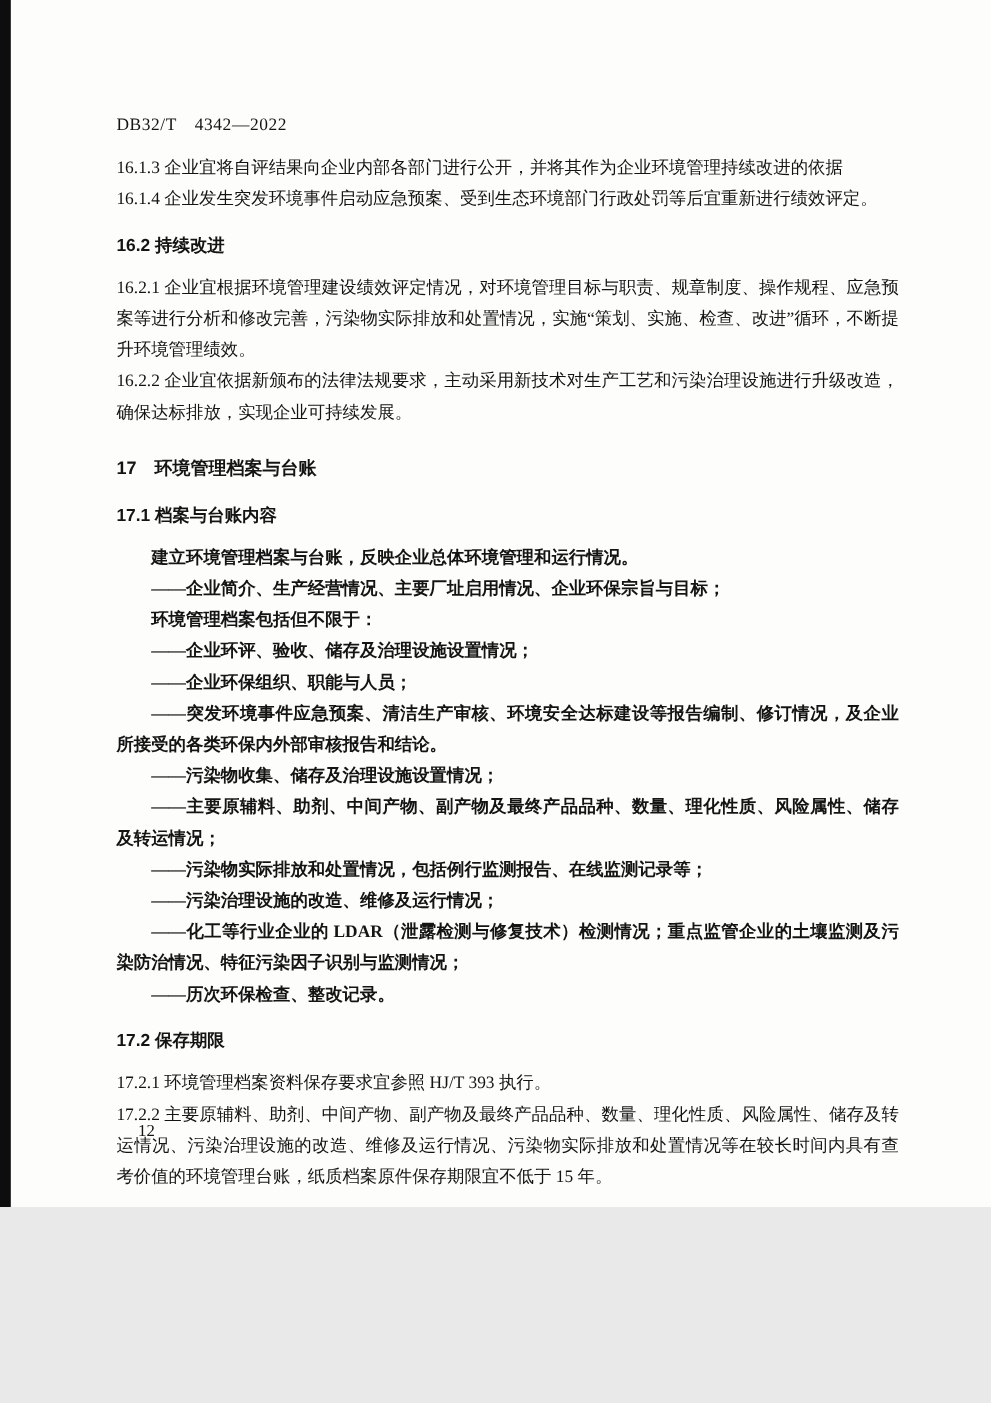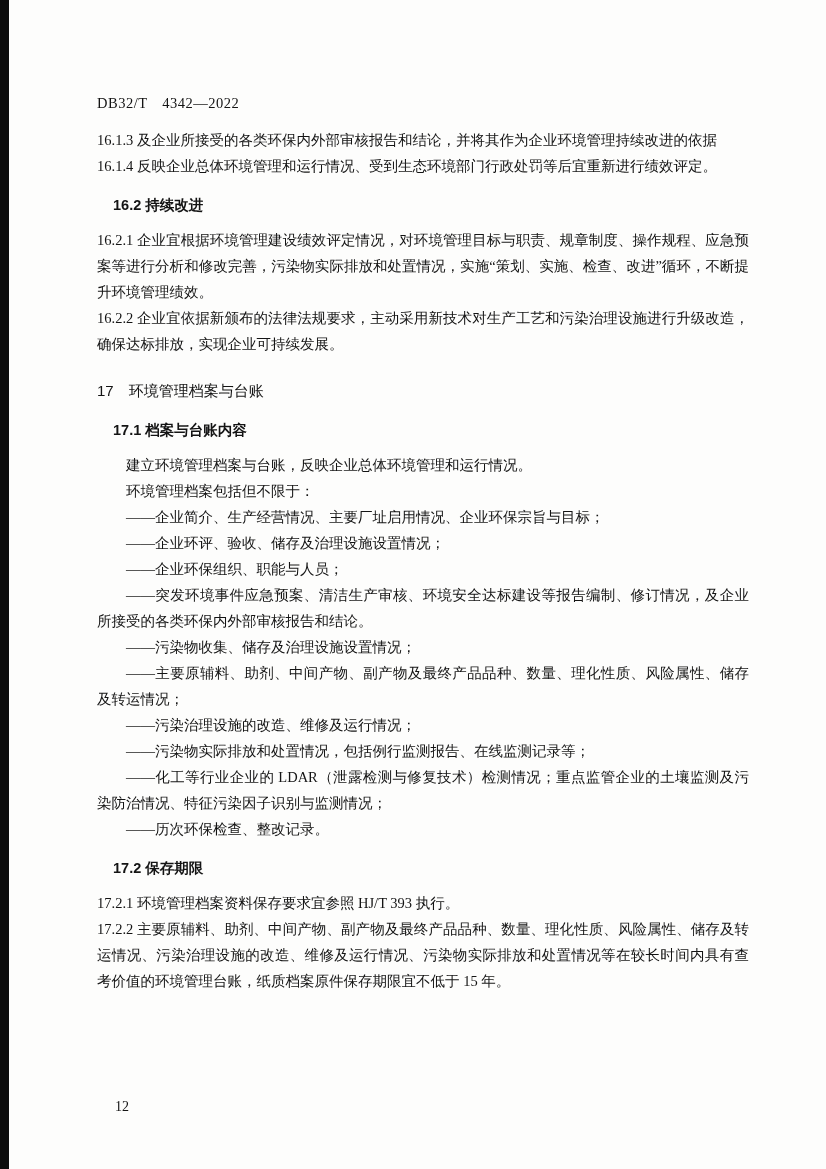--- a/index.html
+++ b/index.html
@@ -4,21 +4,21 @@
 <style>
   * { margin: 0; padding: 0; box-sizing: border-box; }
   html, body { background: #e9e9e9; }
   body {
     font-family: "Liberation Serif", "DejaVu Serif", serif;
     color: #141414;
   }
   .page {
     position: relative;
     width: 826px;
-    height: 1169px;
+    height: 1006px;
     background: #fdfdfc;
     overflow: hidden;
     margin: 0 auto;
   }
   .scan-edge {
     position: absolute;
     left: 0; top: 0;
     width: 9px; height: 100%;
     background: #0d0d0d;
   }
@@ -34,68 +34,68 @@
     margin-bottom: 14px;
     font-weight: normal;
   }
   .block {
     font-size: 14.5px;
     line-height: 26px;
     text-align: justify;
     text-justify: inter-character;
   }
   .clause { text-indent: 0; }
-  .indent, .dash { text-indent: 2em; }
+  .indent, .dash { text-indent: 2em; font-weight: bold; }
   .heading {
     font-family: "Liberation Sans", "DejaVu Sans", sans-serif;
     font-weight: bold;
     font-size: 14.5px;
-    margin: 13px 16px 9px;
+    margin: 13px 0 9px;
     text-align: left;
   }
   .chapter {
     font-family: "Liberation Sans", "DejaVu Sans", sans-serif;
-    font-weight: normal;
+    font-weight: bold;
     font-size: 15px;
     margin: 21px 0 13px;
     text-align: left;
   }
   .footer {
     position: absolute;
     left: 115px;
     bottom: 54px;
     font-size: 14px;
     text-align: center;
   }
 </style>
 </head>
 <body>
 
 <div class="page">
   <div class="scan-edge"></div>
   <div class="content">
     <div class="header">DB32/T　4342—2022</div>
     <div id="doc-body">
-        <p class="block clause">16.1.3 及企业所接受的各类环保内外部审核报告和结论，并将其作为企业环境管理持续改进的依据</p>
-        <p class="block clause">16.1.4 反映企业总体环境管理和运行情况、受到生态环境部门行政处罚等后宜重新进行绩效评定。</p>
+        <p class="block clause">16.1.3 企业宜将自评结果向企业内部各部门进行公开，并将其作为企业环境管理持续改进的依据</p>
+        <p class="block clause">16.1.4 企业发生突发环境事件启动应急预案、受到生态环境部门行政处罚等后宜重新进行绩效评定。</p>
         <p class="block heading">16.2 持续改进</p>
         <p class="block clause">16.2.1 企业宜根据环境管理建设绩效评定情况，对环境管理目标与职责、规章制度、操作规程、应急预案等进行分析和修改完善，污染物实际排放和处置情况，实施“策划、实施、检查、改进”循环，不断提升环境管理绩效。</p>
         <p class="block clause">16.2.2 企业宜依据新颁布的法律法规要求，主动采用新技术对生产工艺和污染治理设施进行升级改造，确保达标排放，实现企业可持续发展。</p>
         <p class="block chapter">17　环境管理档案与台账</p>
         <p class="block heading">17.1 档案与台账内容</p>
         <p class="block indent">建立环境管理档案与台账，反映企业总体环境管理和运行情况。</p>
+        <p class="block dash">——企业简介、生产经营情况、主要厂址启用情况、企业环保宗旨与目标；</p>
         <p class="block indent">环境管理档案包括但不限于：</p>
-        <p class="block dash">——企业简介、生产经营情况、主要厂址启用情况、企业环保宗旨与目标；</p>
         <p class="block dash">——企业环评、验收、储存及治理设施设置情况；</p>
         <p class="block dash">——企业环保组织、职能与人员；</p>
         <p class="block dash">——突发环境事件应急预案、清洁生产审核、环境安全达标建设等报告编制、修订情况，及企业所接受的各类环保内外部审核报告和结论。</p>
         <p class="block dash">——污染物收集、储存及治理设施设置情况；</p>
         <p class="block dash">——主要原辅料、助剂、中间产物、副产物及最终产品品种、数量、理化性质、风险属性、储存及转运情况；</p>
+        <p class="block dash">——污染物实际排放和处置情况，包括例行监测报告、在线监测记录等；</p>
         <p class="block dash">——污染治理设施的改造、维修及运行情况；</p>
-        <p class="block dash">——污染物实际排放和处置情况，包括例行监测报告、在线监测记录等；</p>
         <p class="block dash">——化工等行业企业的 LDAR（泄露检测与修复技术）检测情况；重点监管企业的土壤监测及污染防治情况、特征污染因子识别与监测情况；</p>
         <p class="block dash">——历次环保检查、整改记录。</p>
         <p class="block heading">17.2 保存期限</p>
         <p class="block clause">17.2.1 环境管理档案资料保存要求宜参照 HJ/T 393 执行。</p>
         <p class="block clause">17.2.2 主要原辅料、助剂、中间产物、副产物及最终产品品种、数量、理化性质、风险属性、储存及转运情况、污染治理设施的改造、维修及运行情况、污染物实际排放和处置情况等在较长时间内具有查考价值的环境管理台账，纸质档案原件保存期限宜不低于 15 年。</p>
       </div>
   </div>
   <div class="footer">12</div>
 </div>
 

